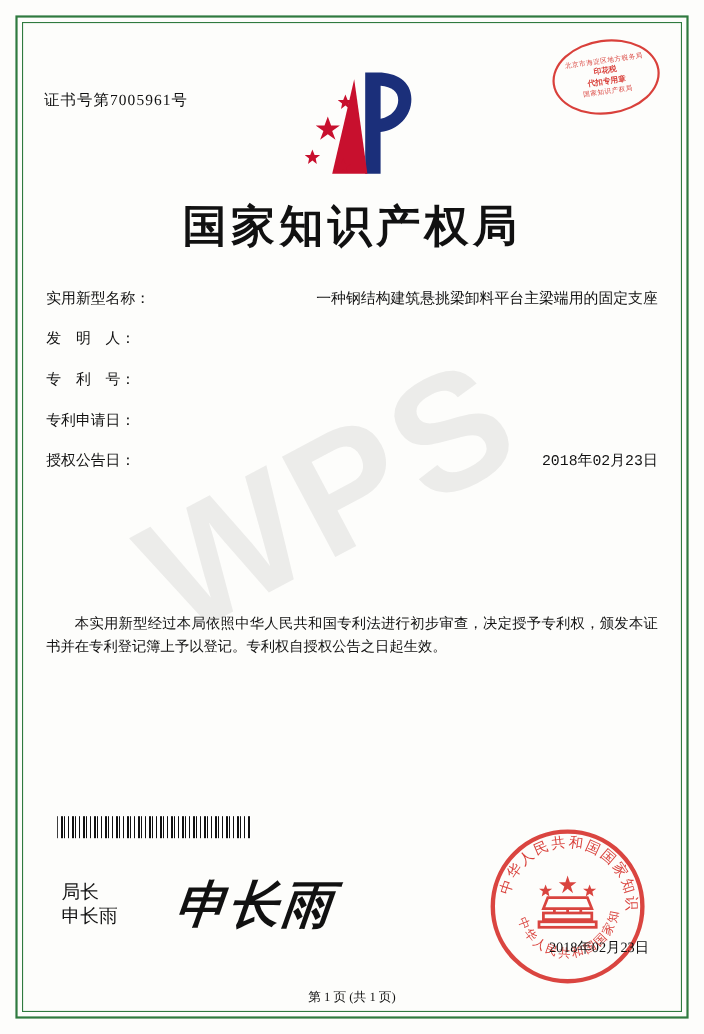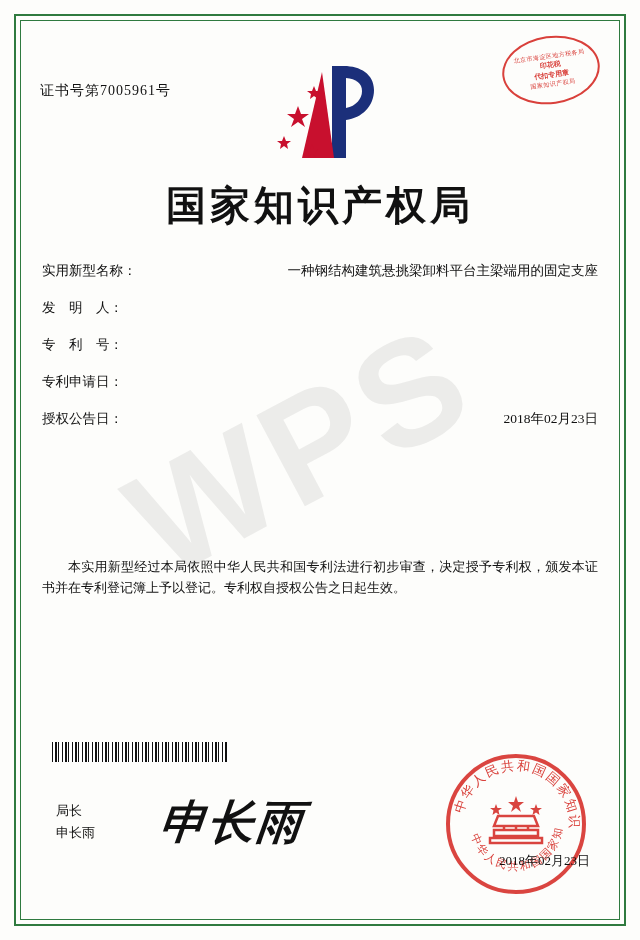--- a/index.html
+++ b/index.html
@@ -143,20 +143,21 @@
     font-size: 13.5px;
     color: #111;
   }
   .field-label {
     white-space: pre;
     flex: 0 0 auto;
   }
   .field-value {
     margin-left: 4px;
     flex: 1 1 auto;
+    font-family: Liberation Mono, monospace;
   }
 
   
   .paras {
     position: absolute;
     left: 42px;
     right: 42px;
     top: 556px;
     font-size: 13px;
     line-height: 21px;
@@ -184,21 +185,21 @@
       #111 6px, #111 7px,
       #fff 7px, #fff 10px
     );
   }
 
   
   .sig-label {
     position: absolute;
     left: 56px;
     top: 800px;
-    font-size: 13px;
+    font-size: 17px;
     line-height: 22px;
     color: #111;
   }
   .sig-script {
     position: absolute;
     left: 160px;
     top: 792px;
     font-size: 46px;
     font-family: "Liberation Serif", "DejaVu Serif", serif;
     font-style: italic;
@@ -324,14 +325,15 @@
     </g>
     <g fill="#d6312b" opacity="0.9">
       <polygon points="72,44 74,50 80,50 75,54 77,60 72,56 67,60 69,54 64,50 70,50"></polygon>
       <polygon points="52,52 53.5,56 58,56 54.5,58.5 55.5,63 52,60.5 48.5,63 49.5,58.5 46,56 50.5,56"></polygon>
       <polygon points="92,52 93.5,56 98,56 94.5,58.5 95.5,63 92,60.5 88.5,63 89.5,58.5 86,56 90.5,56"></polygon>
     </g>
   </svg>
 
   <div class="seal-date">2018年02月23日</div>
 
+  <div class="footer">第 1 页 (共 1 页)</div>
 
 </div>
 
 </body></html>

